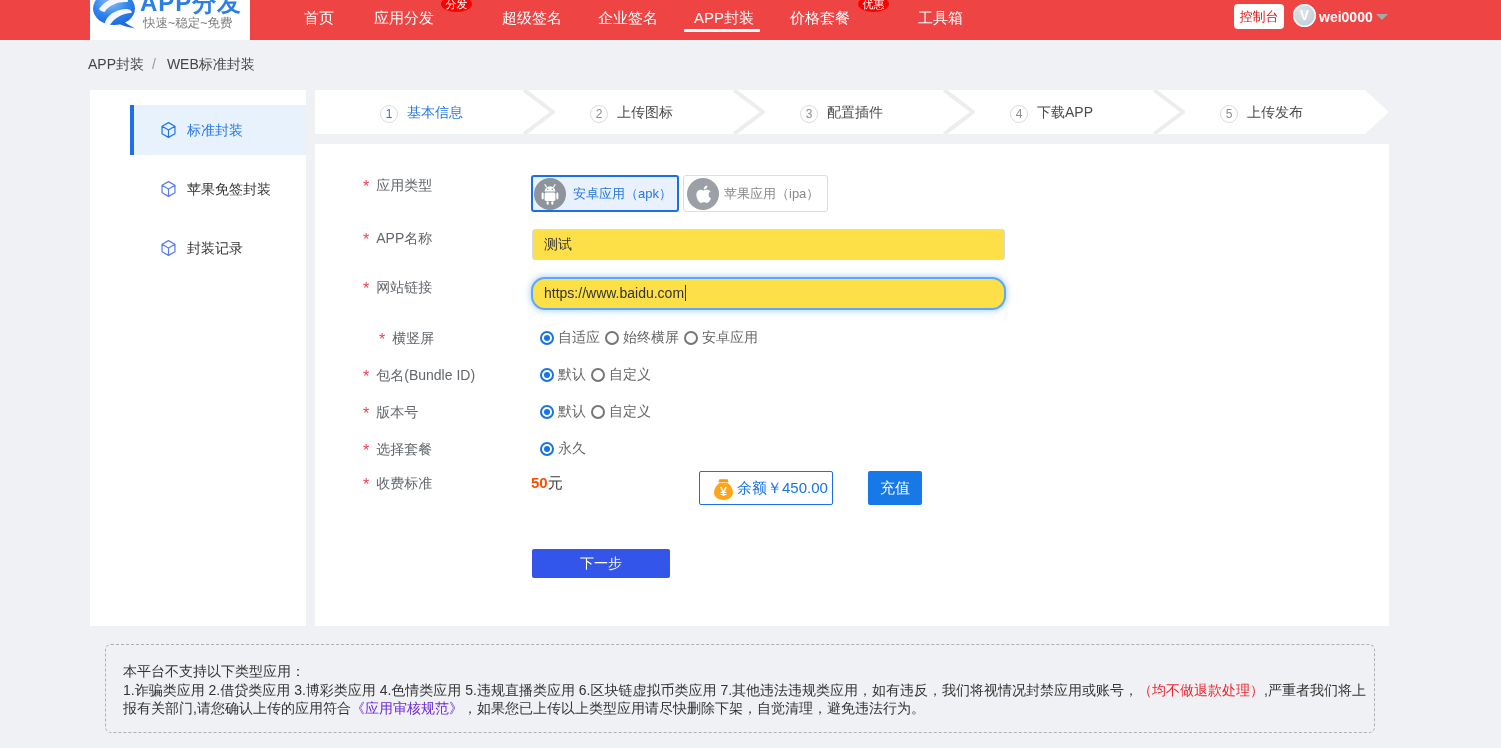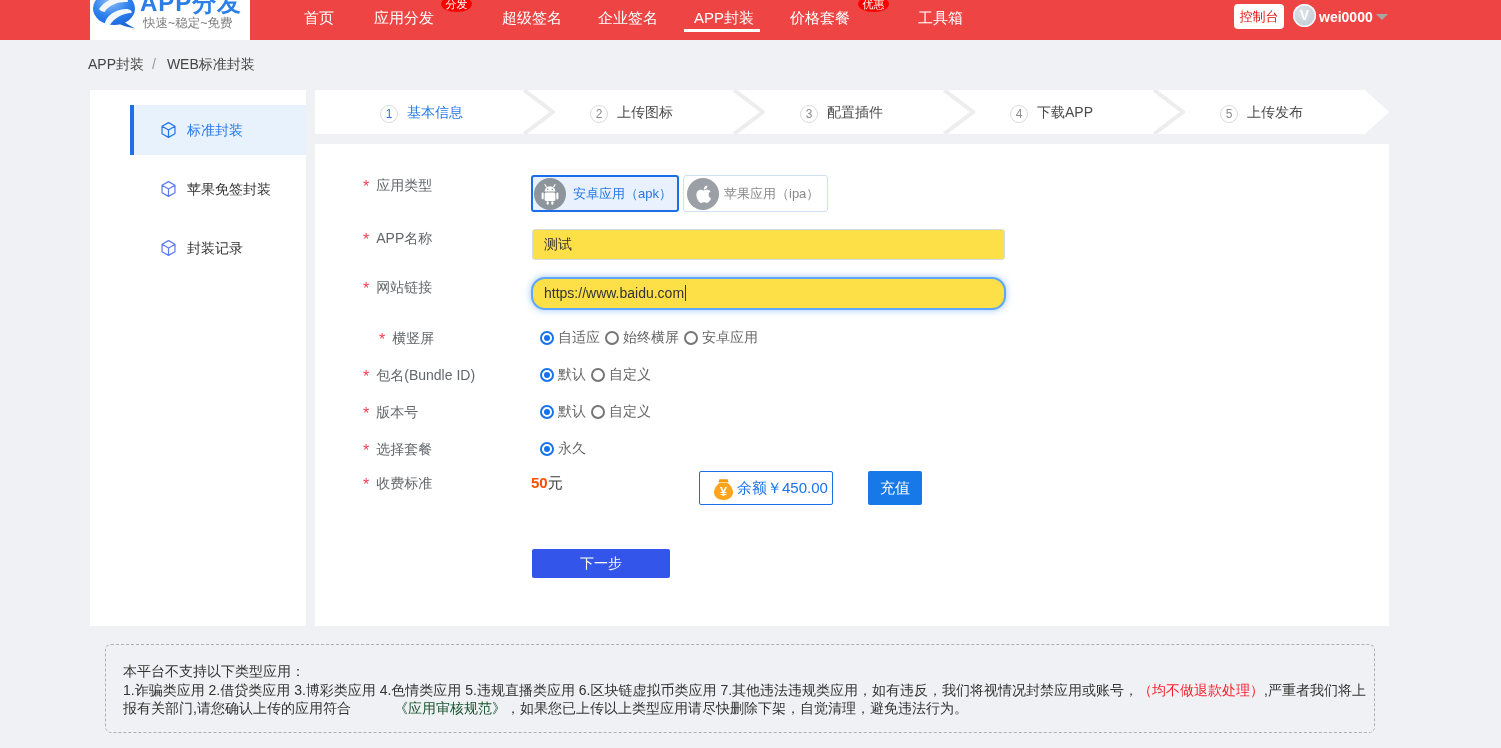--- a/index.html
+++ b/index.html
@@ -73,21 +73,21 @@
 .fee50 b { color:#ff4d00; }
 .bal-box { position:absolute; left:384px; top:327px; width:134px; height:34px; border:1px solid #1a6ee8; border-radius:2px; background:#fff; }
 .bal-box svg { position:absolute; left:13px; top:6px; }
 .bal-box span { position:absolute; left:37px; top:0; line-height:32px; font-size:15px; color:#1a73e8; white-space:nowrap; }
 .recharge { position:absolute; left:553px; top:327px; width:54px; height:34px; background:#1778e8; border-radius:2px; color:#fff; font-size:15px; text-align:center; line-height:34px; }
 .next-btn { position:absolute; left:217px; top:405px; width:138px; height:29px; background:#3355ea; border-radius:2px; color:#fff; font-size:14px; text-align:center; line-height:29px; }
 
 
 .notice { position:absolute; left:105px; top:644px; width:1270px; height:89px; border:1px dashed #b0b0b0; border-radius:6px; padding:17px 0 0 17px; font-size:14px; line-height:18.5px; color:#333; }
 .notice .red { color:#f5222d; }
-.notice .blu { color:#14532d;margin-left:43px; }
+.notice .blu { color:#6d28d9; }
 </style>
 </head>
 <body>
 
 <div class="nav">
   <div class="logo-box">
     <svg width="44" height="32" viewBox="0 0 44 32" style="position:absolute;left:3px;top:-3px;">
       <defs>
         <radialGradient id="lg1" cx="0.42" cy="0.3" r="0.85">
           <stop offset="0" stop-color="#8cbcf5"></stop>

